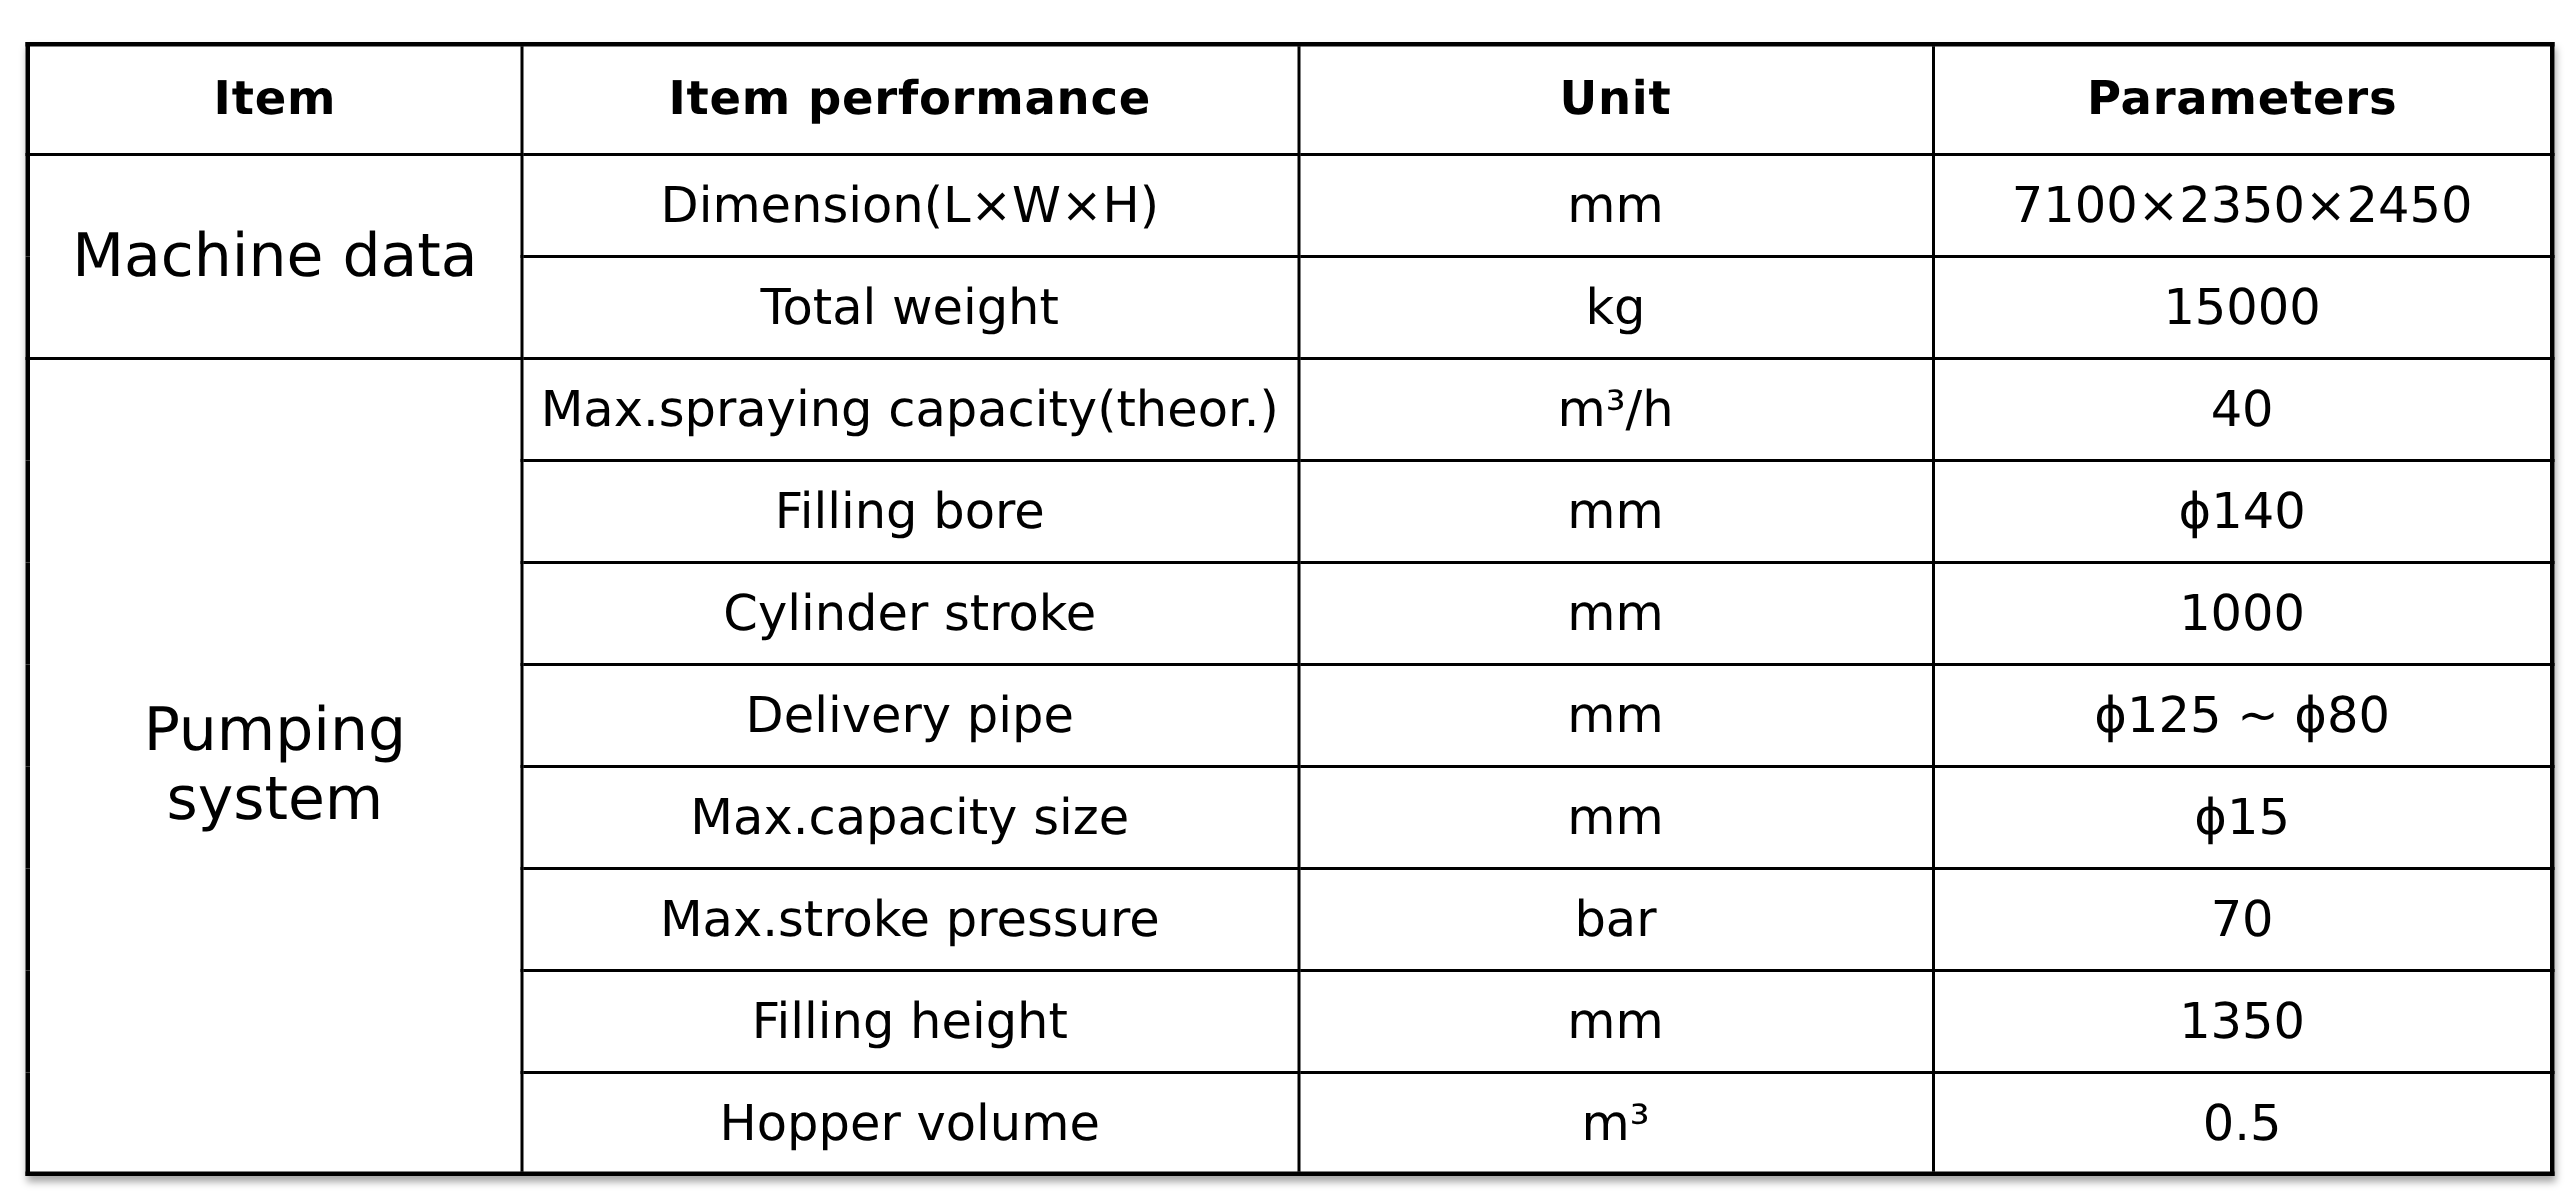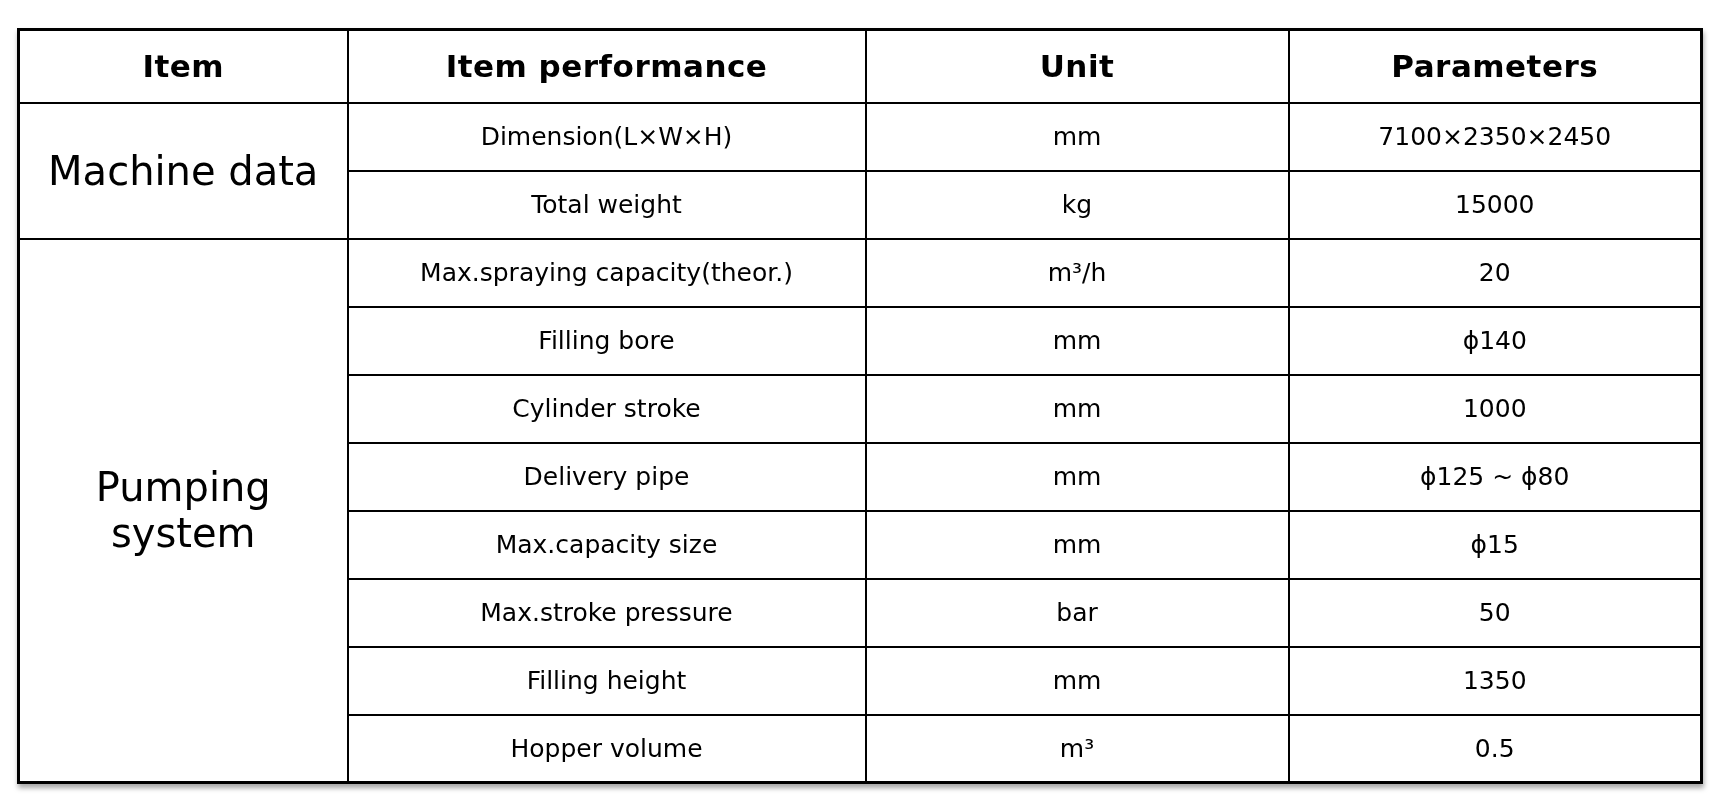--- a/index.html
+++ b/index.html
@@ -44,21 +44,21 @@
   tr.data-row   { height: 68px; }
   th.col-header {
     font-size: 31px;
     font-weight: bold;
     letter-spacing: 0.5px;
   }
   td.group-cell {
     font-size: 40px;
   }
   td.perf-cell, td.unit-cell, td.param-cell {
-    font-size: 25px;
+    font-size: 33px;
     border-radius: 19px;
   }
 </style>
 </head>
 <body>
 
 <div class="page">
   <table class="spec-table">
     <colgroup>
       <col class="c-item">
@@ -83,21 +83,21 @@
       <tr class="data-row">
         <td class="perf-cell">Total weight</td>
         <td class="unit-cell">kg</td>
         <td class="param-cell">15000</td>
       </tr>
 
       <tr class="data-row">
         <td class="group-cell" rowspan="8">Pumping system</td>
         <td class="perf-cell">Max.spraying capacity(theor.)</td>
         <td class="unit-cell">m³/h</td>
-        <td class="param-cell">20</td>
+        <td class="param-cell">40</td>
       </tr>
       <tr class="data-row">
         <td class="perf-cell">Filling bore</td>
         <td class="unit-cell">mm</td>
         <td class="param-cell">ϕ140</td>
       </tr>
       <tr class="data-row">
         <td class="perf-cell">Cylinder stroke</td>
         <td class="unit-cell">mm</td>
         <td class="param-cell">1000</td>
@@ -108,21 +108,21 @@
         <td class="param-cell">ϕ125 ~ ϕ80</td>
       </tr>
       <tr class="data-row">
         <td class="perf-cell">Max.capacity size</td>
         <td class="unit-cell">mm</td>
         <td class="param-cell">ϕ15</td>
       </tr>
       <tr class="data-row">
         <td class="perf-cell">Max.stroke pressure</td>
         <td class="unit-cell">bar</td>
-        <td class="param-cell">50</td>
+        <td class="param-cell">70</td>
       </tr>
       <tr class="data-row">
         <td class="perf-cell">Filling height</td>
         <td class="unit-cell">mm</td>
         <td class="param-cell">1350</td>
       </tr>
       <tr class="data-row">
         <td class="perf-cell">Hopper volume</td>
         <td class="unit-cell">m³</td>
         <td class="param-cell">0.5</td>

